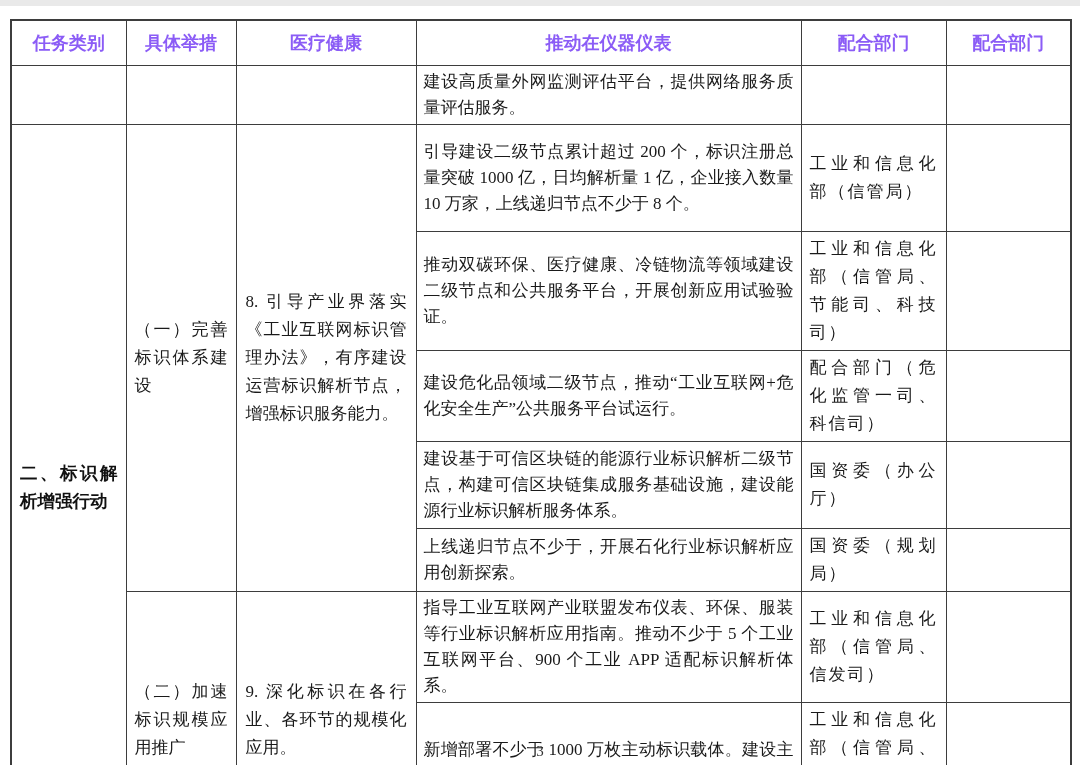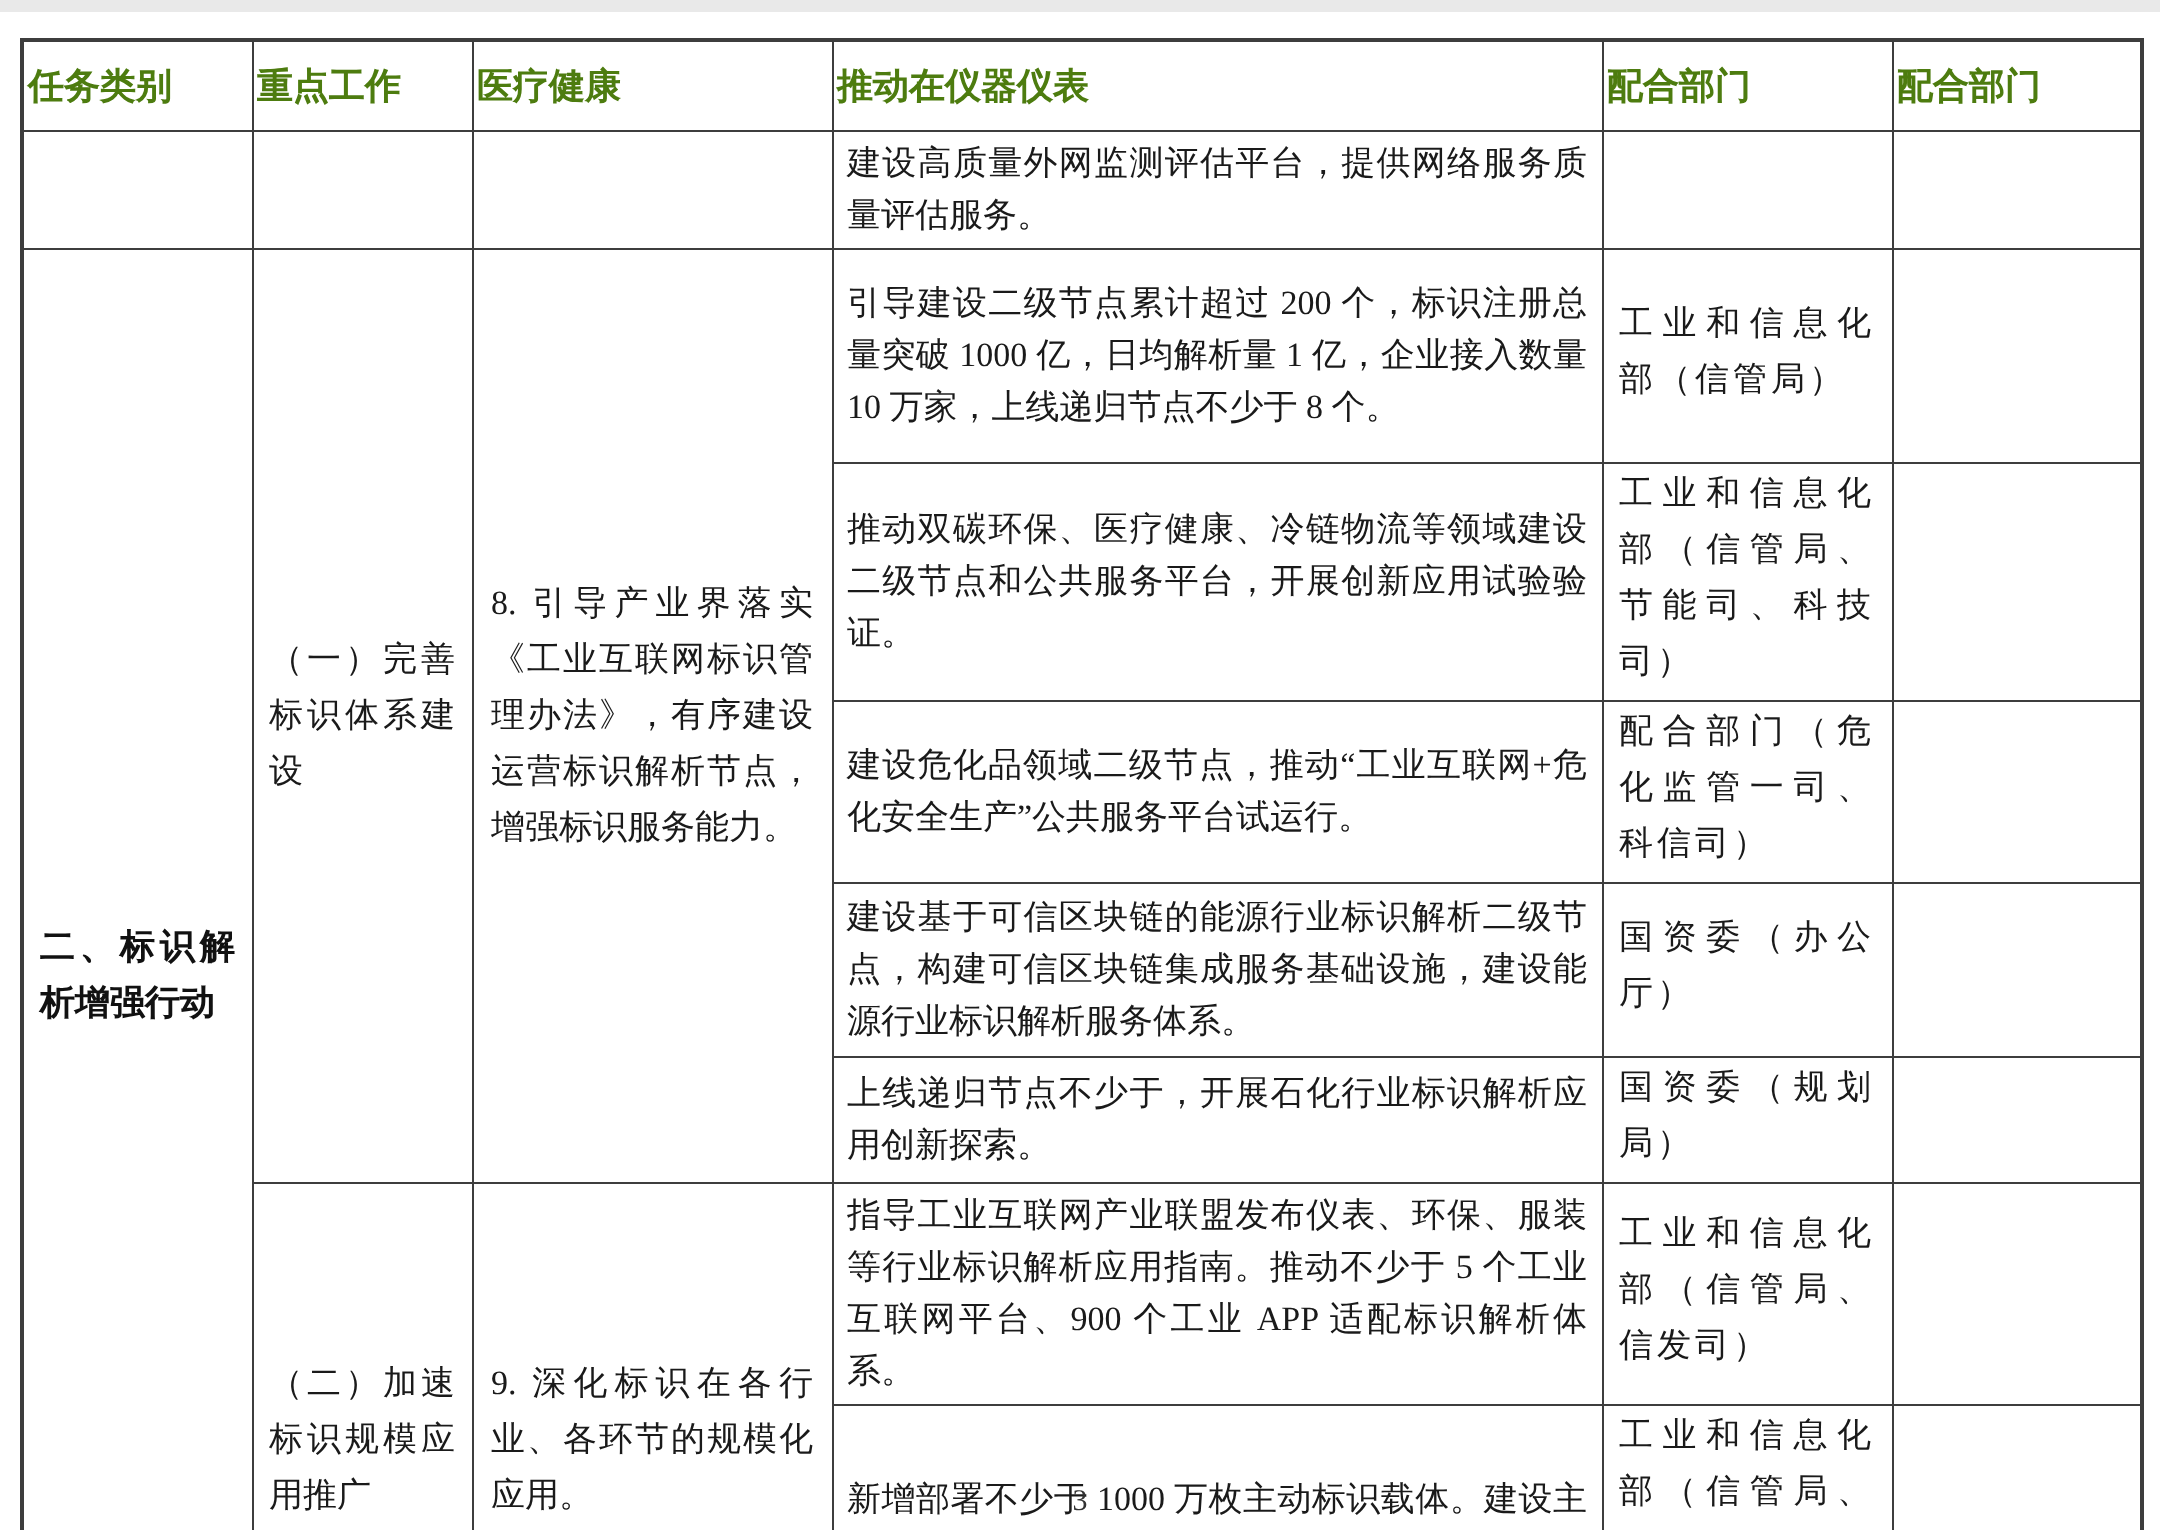--- a/index.html
+++ b/index.html
@@ -24,23 +24,23 @@
   .doc-table td, .doc-table th {
     border: 1px solid #3d3d3d;
     vertical-align: middle;
     box-sizing: border-box;
     overflow: hidden;
   }
   .hdr {
     font-family: "Liberation Sans", "DejaVu Sans", sans-serif;
     font-weight: 700;
     font-size: 18px;
-    text-align: left;
+    text-align: center;
     padding: 4px 2px;
-    color: #4d7c0f;
+    color: #8b5cf6;
   }
   .task-cell {
     font-family: "Liberation Sans", "DejaVu Sans", sans-serif;
     font-weight: 700;
     font-size: 17.5px;
     line-height: 28px;
     text-align: justify;
     padding: 4px 8px;
     color: #111;
   }
@@ -61,21 +61,20 @@
     line-height: 26px;
     text-align: justify;
     padding: 3px 7px;
   }
   .lead-cell {
     font-size: 17px;
     line-height: 28px;
     text-align: justify;
     letter-spacing: 2px;
     padding: 3px 8px;
-    font-family: Liberation Mono, monospace;
   }
   .support-cell { padding: 3px 6px; }
   .page-number {
     position: absolute;
     left: 0; right: 0;
     top: 737px;
     text-align: center;
     font-size: 15px;
     color: #333;
     font-family: "Liberation Serif", "DejaVu Serif", serif;
@@ -92,21 +91,21 @@
       <col style="width:110px">
       <col style="width:180px">
       <col style="width:385px">
       <col style="width:145px">
       <col style="width:125px">
     </colgroup>
 
     <tbody>
         <tr style="height:45px">
       <td class="hdr">任务类别</td>
-      <td class="hdr">重点工作</td>
+      <td class="hdr">具体举措</td>
       <td class="hdr">医疗健康</td>
       <td class="hdr">推动在仪器仪表</td>
       <td class="hdr">配合部门</td>
       <td class="hdr">配合部门</td>
     </tr>
 
     <tr style="height:58px">
       <td class="task-cell"></td>
       <td class="work-cell"></td>
       <td class="measure-cell"></td>

